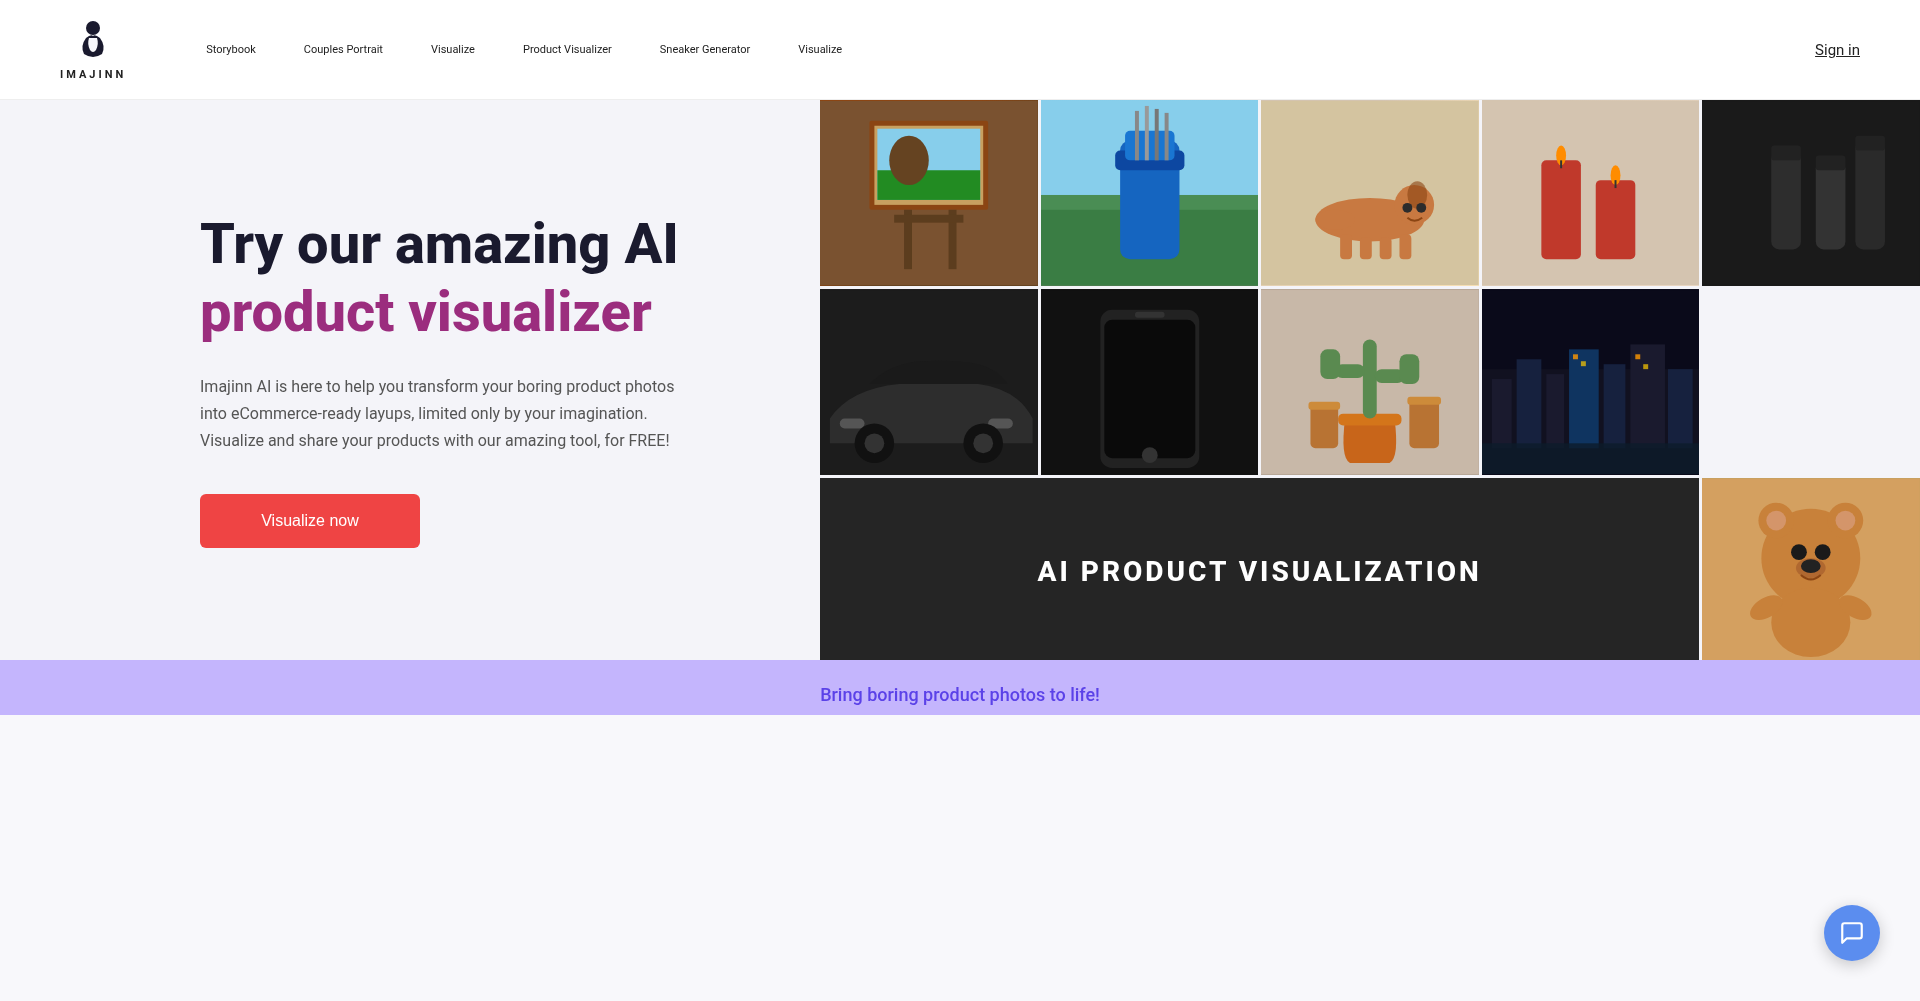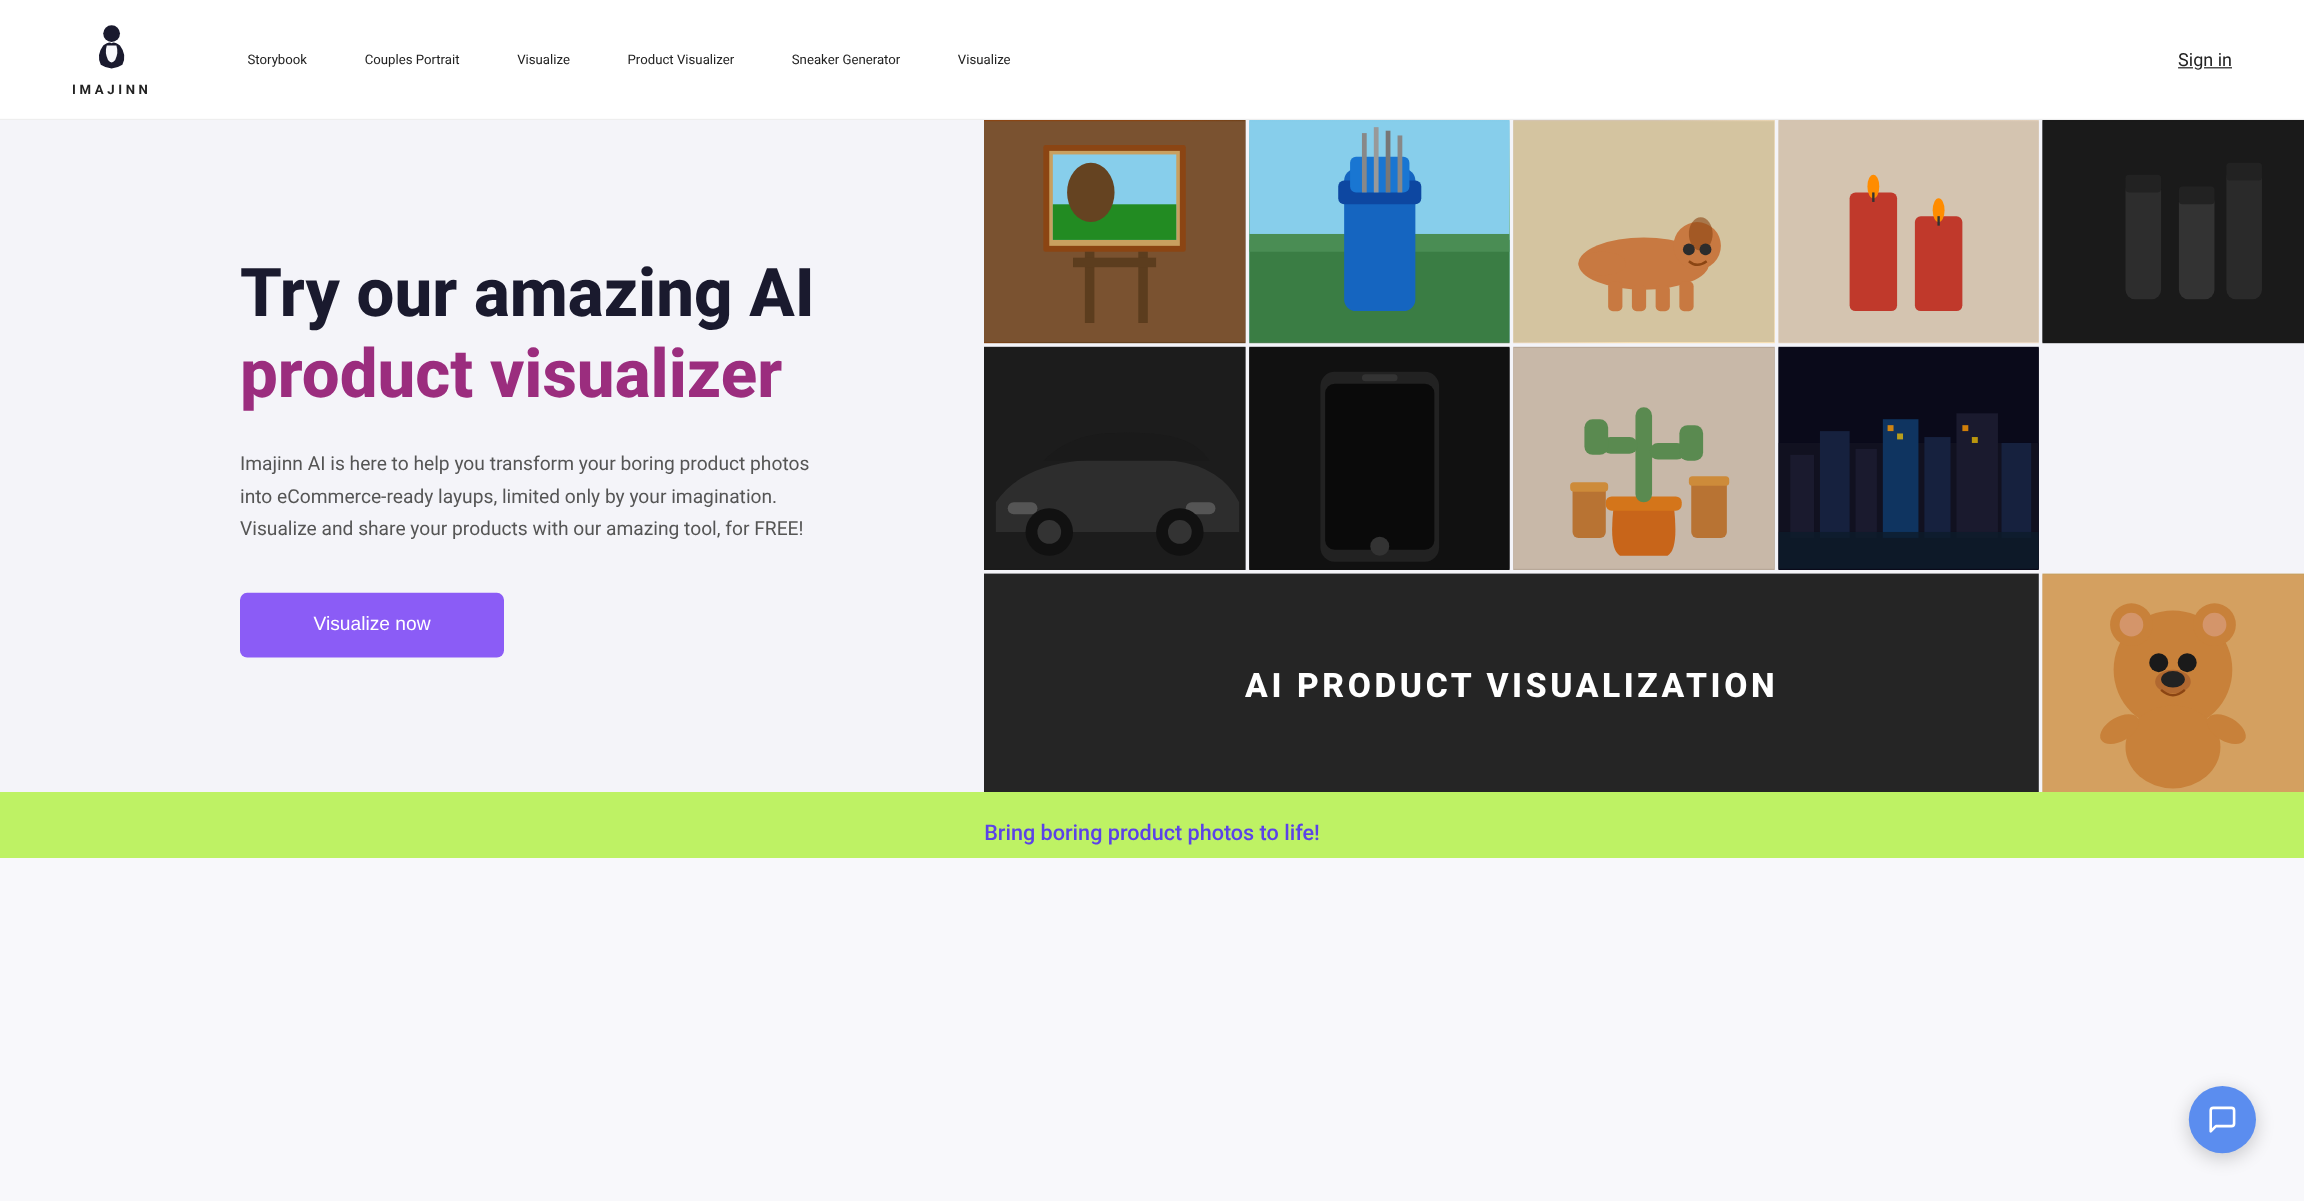--- a/index.html
+++ b/index.html
@@ -89,21 +89,21 @@
     }
     .hero-description {
       font-size: 16px;
       color: #555;
       line-height: 1.7;
       max-width: 480px;
       margin-bottom: 40px;
     }
     .cta-button {
       display: inline-block;
-      background: #8b5cf6;
+      background: #ef4444;
       color: #fff;
       font-size: 16px;
       font-weight: 500;
       padding: 18px 40px;
       border-radius: 6px;
       border: none;
       cursor: pointer;
       width: 220px;
       text-align: center;
     }
@@ -155,21 +155,21 @@
     .grid-cell::after {
       content: '';
       position: absolute;
       inset: 0;
     }
 
     
     .bottom-teaser {
       text-align: center;
       padding: 24px 0 10px;
-      background: #bef264;
+      background: #c4b5fd;
     }
     .bottom-teaser-text {
       font-size: 18px;
       color: #5b42e8;
       font-weight: 500;
     }
 
     
     .chat-button {
       position: fixed;

